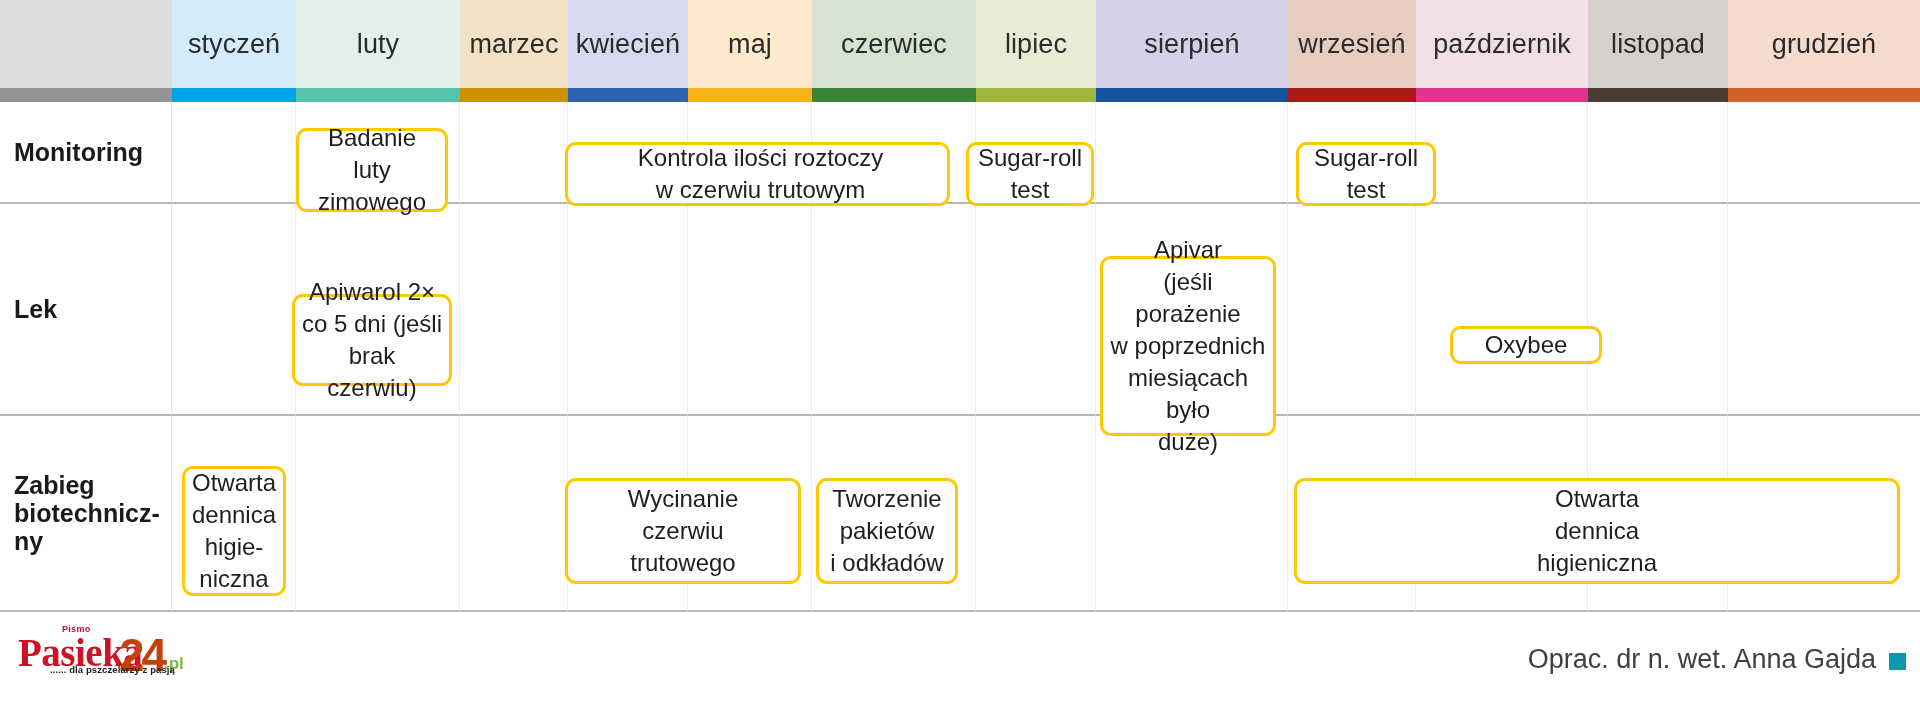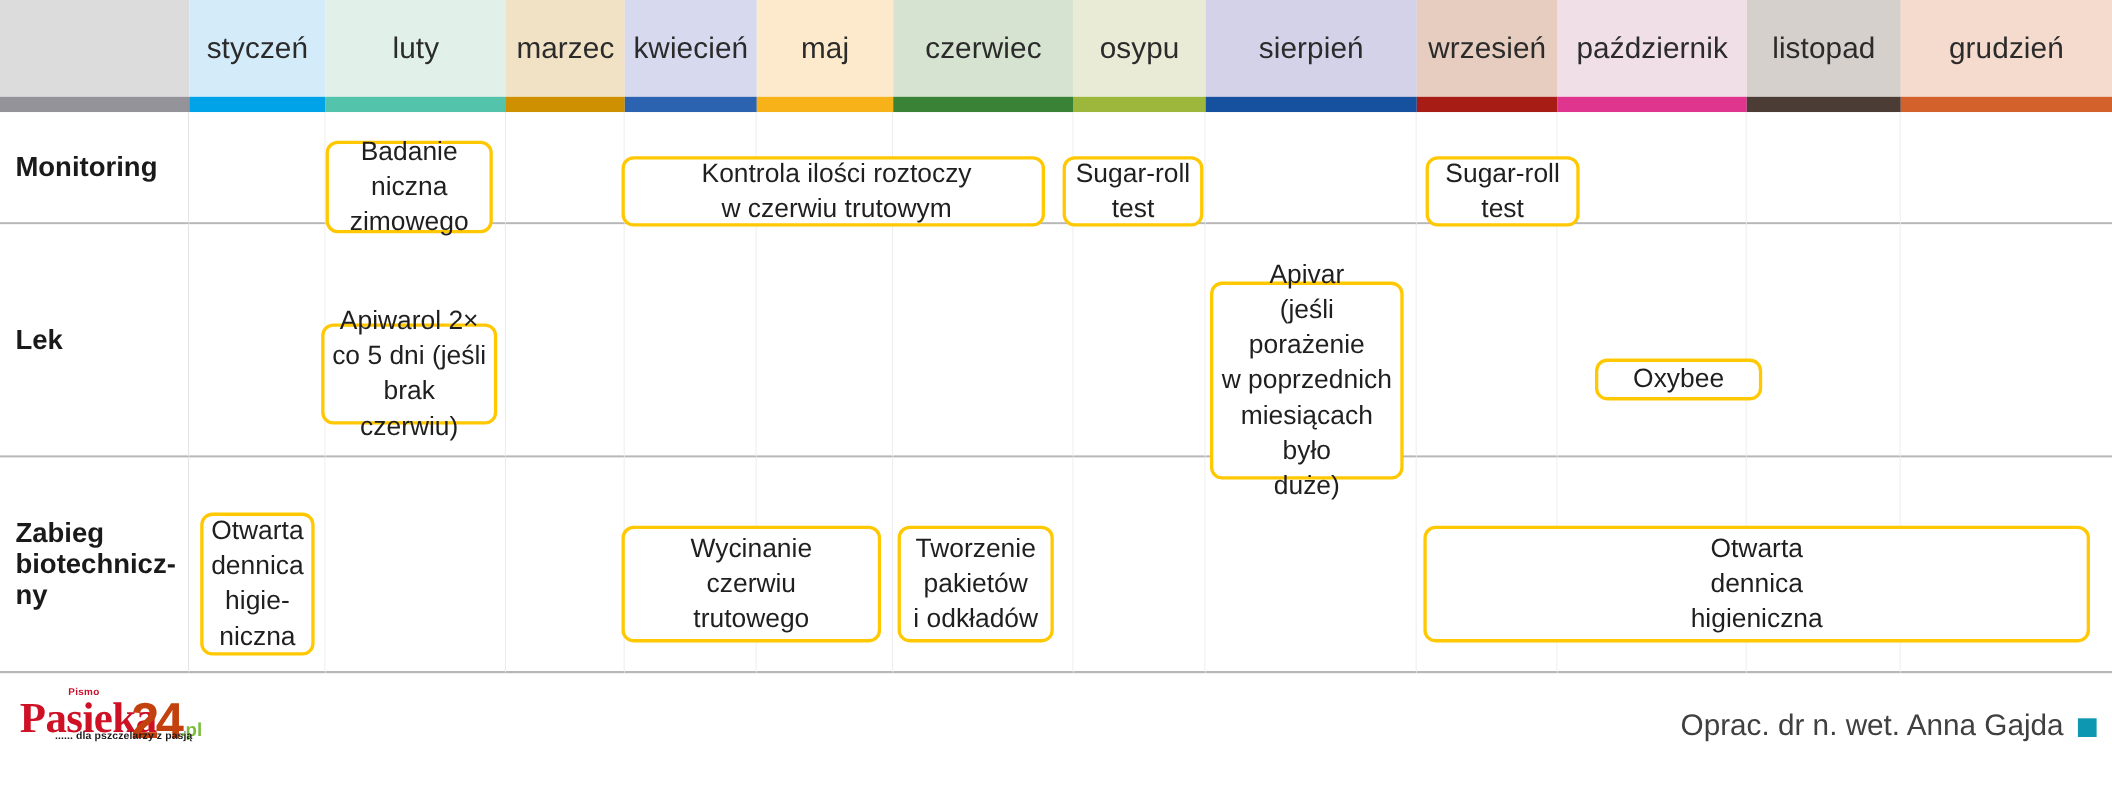--- a/index.html
+++ b/index.html
@@ -89,21 +89,21 @@
 
   <div class="grid">
 
     <div class="hcell corner"></div>
     <div class="hcell" style="background:#d4ecfa">styczeń</div>
     <div class="hcell" style="background:#e1f1ea">luty</div>
     <div class="hcell" style="background:#f1e2c6">marzec</div>
     <div class="hcell" style="background:#d7daef">kwiecień</div>
     <div class="hcell" style="background:#fdeacd">maj</div>
     <div class="hcell" style="background:#d5e3d0">czerwiec</div>
-    <div class="hcell" style="background:#e9ebd7">osypu</div>
+    <div class="hcell" style="background:#e9ebd7">lipiec</div>
     <div class="hcell" style="background:#d3d2e8">sierpień</div>
     <div class="hcell" style="background:#e6cdbf">wrzesień</div>
     <div class="hcell" style="background:#f0dfe6">październik</div>
     <div class="hcell" style="background:#d6d0cc">listopad</div>
     <div class="hcell" style="background:#f5dace">grudzień</div>
 
     <div class="bar" style="background:#939399"></div>
     <div class="bar" style="background:#00a3e8"></div>
     <div class="bar" style="background:#54c3ab"></div>
     <div class="bar" style="background:#cf9000"></div>
@@ -158,21 +158,21 @@
     <div class="cell r3" style="height:196px"></div>
     <div class="cell r3" style="height:196px"></div>
     <div class="cell r3" style="height:196px"></div>
     <div class="cell r3" style="height:196px"></div>
     <div class="cell r3 lastcol" style="height:196px"></div>
   </div>
 
   <div class="boxlayer">
 
     <div class="tbox" style="left:296px;top:128px;width:152px;height:84px;">Badanie
-niczna
+luty
 zimowego</div>
 
     <div class="tbox" style="left:565px;top:142px;width:385px;height:64px;padding-left:12px;">Kontrola ilości roztoczy
 w czerwiu trutowym</div>
 
     <div class="tbox" style="left:966px;top:142px;width:128px;height:64px;">Sugar-roll
 test</div>
 
     <div class="tbox" style="left:1296px;top:142px;width:140px;height:64px;">Sugar-roll
 test</div>

